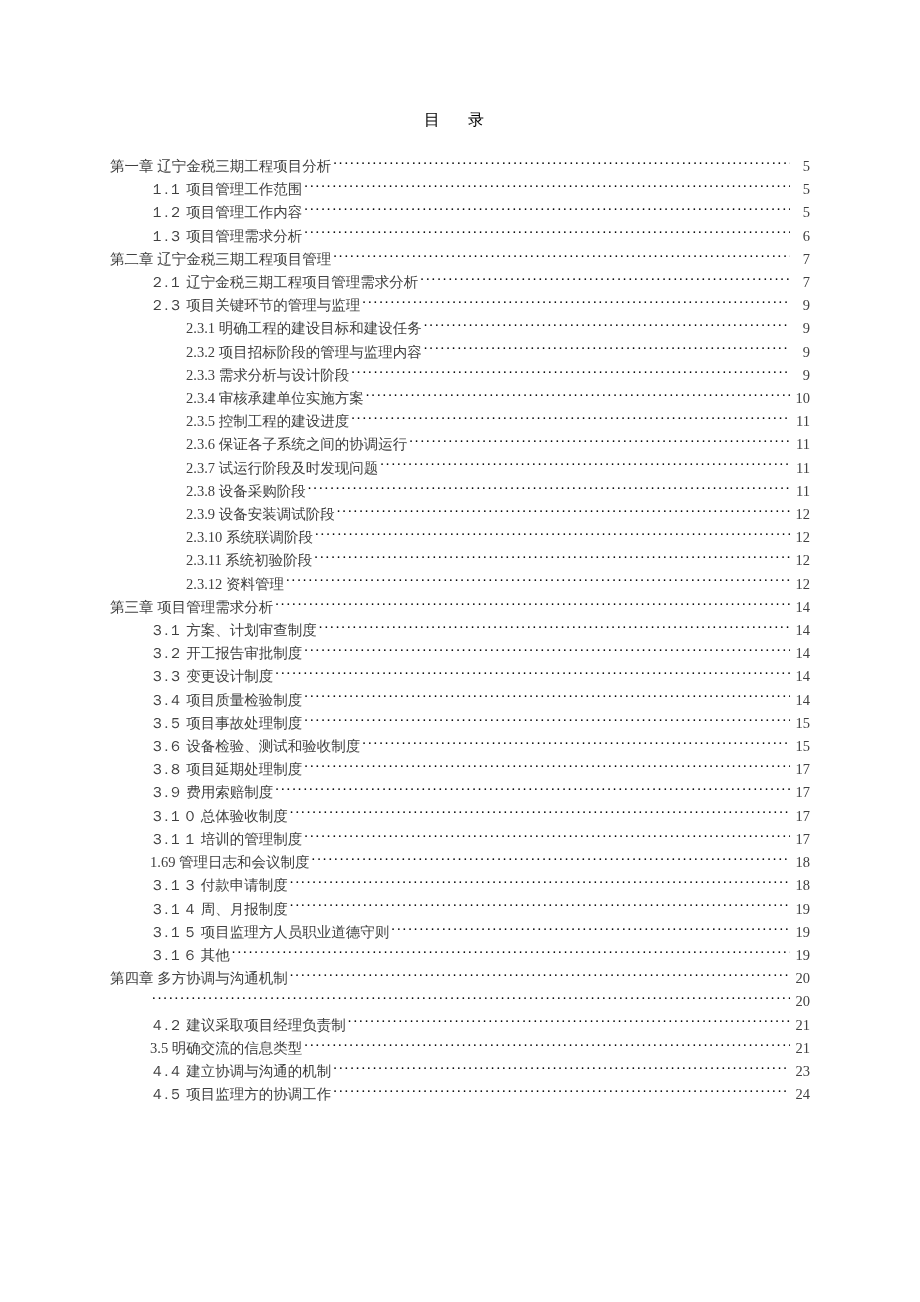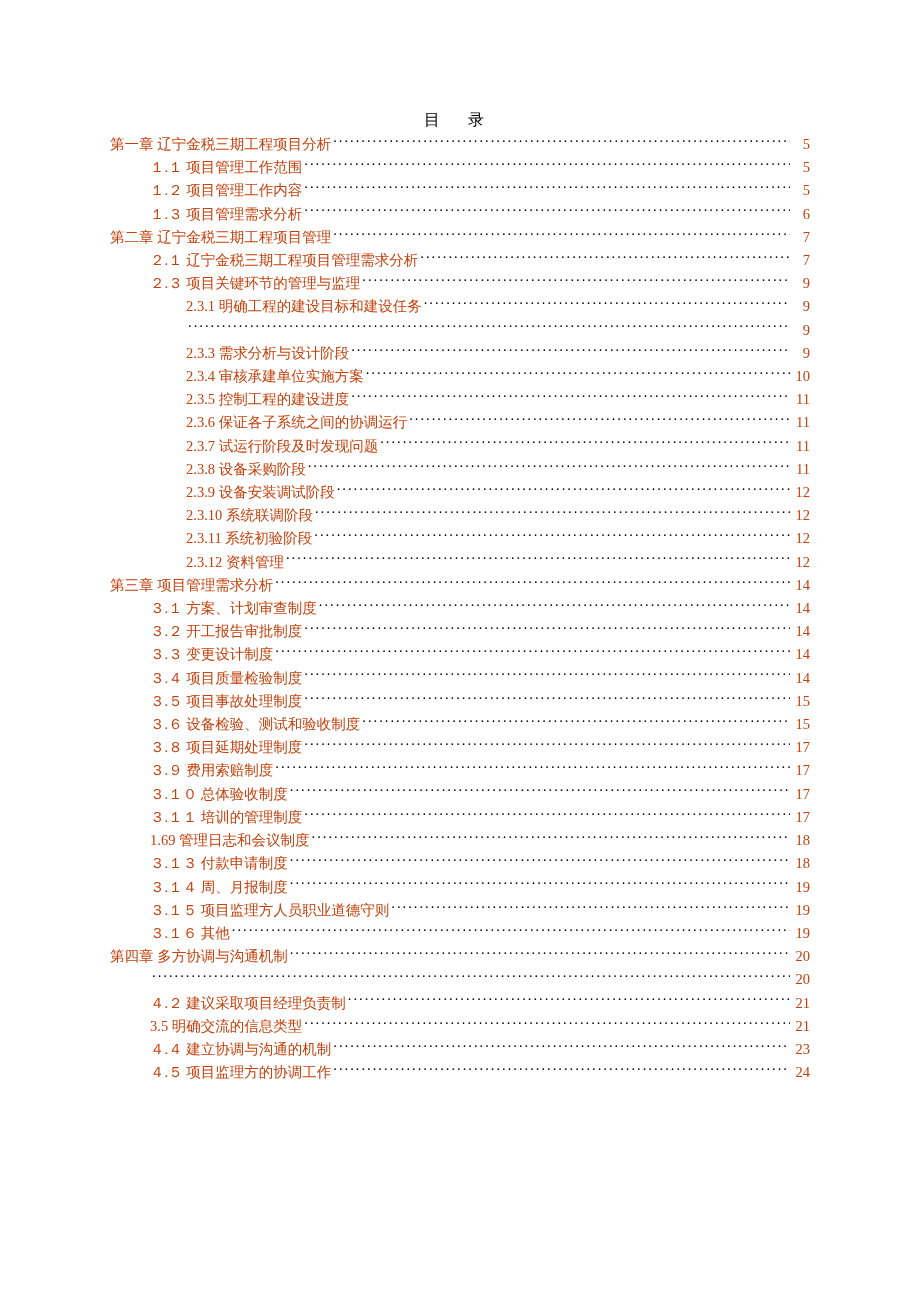--- a/index.html
+++ b/index.html
@@ -11,28 +11,28 @@
   }
   .page {
     padding: 110px 110px 100px 110px;
     box-sizing: border-box;
     width: 920px;
   }
   .title {
     text-align: center;
     font-size: 16px;
     letter-spacing: 12px;
-    margin-bottom: 2px;
+    margin-bottom: 24px;
     color: #000;
   }
   .toc-line {
     display: flex;
     align-items: baseline;
     font-size: 14.5px;
-    color: #c2410c;
+    color: #404040;
     line-height: 23.2px;
     white-space: nowrap;
   }
   .toc-line.lvl0 { padding-left: 0; }
   .toc-line.lvl1 { padding-left: 40px; }
   .toc-line.lvl2 { padding-left: 76px; }
   .toc-label {
     flex: 0 0 auto;
   }
   .dots {
@@ -96,20 +96,21 @@
         <span class="toc-label">２.３ 项目关键环节的管理与监理</span>
         <span class="dots"></span>
         <span class="toc-page">9</span>
       </div>
       <div class="toc-line lvl2">
         <span class="toc-label">2.3.1 明确工程的建设目标和建设任务</span>
         <span class="dots"></span>
         <span class="toc-page">9</span>
       </div>
       <div class="toc-line lvl2">
+        <span class="toc-label">2.3.2 项目招标阶段的管理与监理内容</span>
         <span class="dots"></span>
         <span class="toc-page">9</span>
       </div>
       <div class="toc-line lvl2">
         <span class="toc-label">2.3.3 需求分析与设计阶段</span>
         <span class="dots"></span>
         <span class="toc-page">9</span>
       </div>
       <div class="toc-line lvl2">
         <span class="toc-label">2.3.4 审核承建单位实施方案</span>

